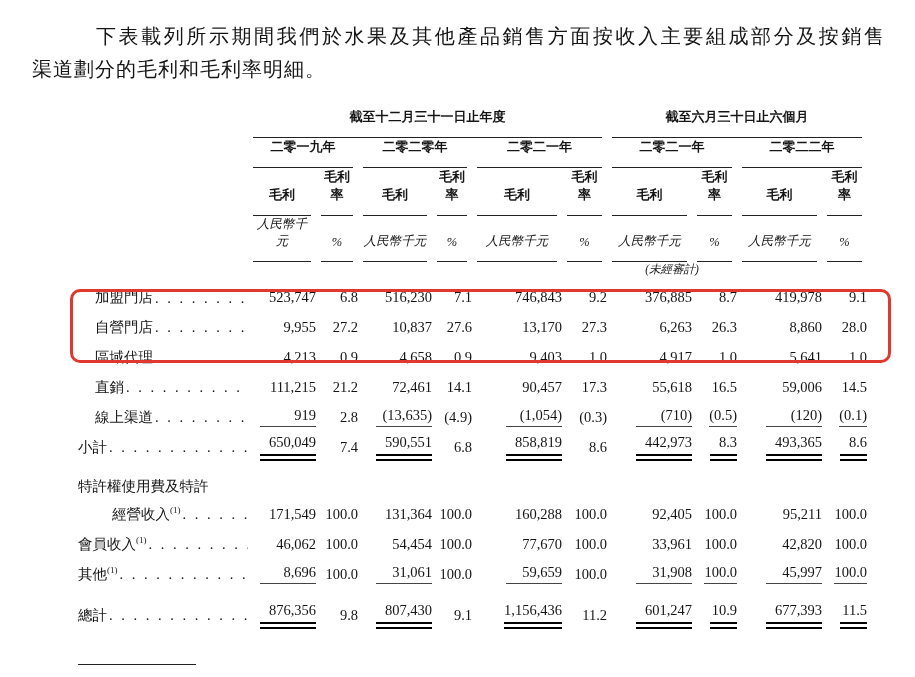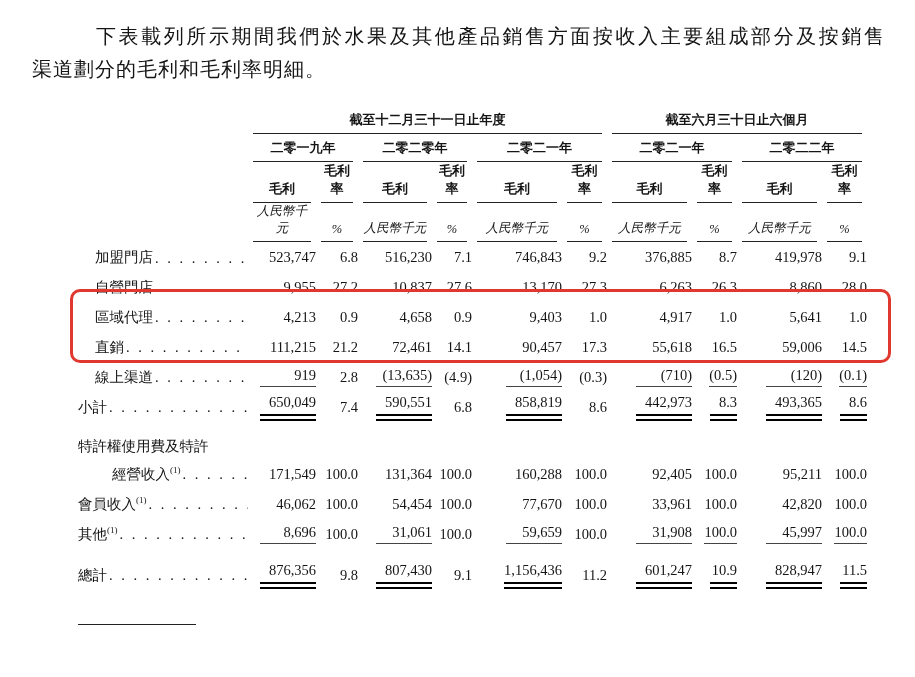--- a/index.html
+++ b/index.html
@@ -26,21 +26,21 @@
   .col-a1{width:68px;}.col-p1{width:42px;}
   .col-a2{width:74px;}.col-p2{width:40px;}
   .col-a3{width:90px;}.col-p3{width:45px;}
   .col-a4{width:85px;}.col-p4{width:45px;}
   .col-a5{width:85px;}.col-p5{width:45px;}
   tr.h-grp th{height:26px;}
   tr.h-yr th{height:28px;}
   tr.h-gph th{height:28px;}
   tr.h-unit th{height:28px;}
   tr.h-unaud td{height:20px;}
-  .hrule{border-bottom:1px solid #222;padding-bottom:4px;margin:0 5px;text-align:center;}
+  .hrule{border-bottom:1px solid #222;padding-bottom:11px;margin:0 5px;text-align:center;}
   tr.h-unit .hrule{font-family:"Liberation Serif", serif;font-style:italic;font-weight:normal;font-size:12.5px;}
   .unaud{font-style:italic;font-size:11.5px;text-align:center;vertical-align:top;padding-top:4px;}
   
   tr.bodyrow td{height:30px;vertical-align:middle;font-size:14.5px;}
   tr.sectrow td{height:32px;vertical-align:middle;font-family:"Liberation Sans", sans-serif;font-weight:bold;font-size:14.5px;}
   tr.plainrow td{height:26px;vertical-align:middle;font-size:14.5px;}
   tr.spacer td{height:11px;}
   td.num{text-align:right;}
   .labwrap{display:flex;align-items:baseline;}
   .lbl{white-space:nowrap;}
@@ -166,20 +166,25 @@
         <th>
             <div class="hrule">%</div>
           </th>
         <th>
             <div class="hrule">人民幣千元</div>
           </th>
         <th>
             <div class="hrule">%</div>
           </th>
       </tr>
+      <tr class="h-unaud">
+        <td colspan="7"></td>
+        <td colspan="2" class="unaud">(未經審計)</td>
+        <td colspan="2"></td>
+      </tr>
     </thead>
     <tbody>
         <tr class="bodyrow hl">
           <td>
             <div class="labwrap" style="padding-left: 17px; align-items: flex-end;">
               <span class="lbl">加盟門店</span>
               <span class="leader">. . . . . . . . . . . . . . . . . . . . . . . . . . . . . . . .</span>
             </div>
           </td>
           <td class="num"><span>523,747</span></td>
@@ -354,21 +359,21 @@
             </div>
           </td>
           <td class="num"><span class="rule-d amt">876,356</span></td>
           <td class="num"><span>9.8</span></td>
           <td class="num"><span class="rule-d amt">807,430</span></td>
           <td class="num"><span>9.1</span></td>
           <td class="num"><span class="rule-d amt">1,156,436</span></td>
           <td class="num"><span>11.2</span></td>
           <td class="num"><span class="rule-d amt">601,247</span></td>
           <td class="num"><span class="rule-d pct">10.9</span></td>
-          <td class="num"><span class="rule-d amt">828,947</span></td>
+          <td class="num"><span class="rule-d amt">677,393</span></td>
           <td class="num"><span class="rule-d pct">11.5</span></td>
         </tr>
       </tbody>
   </table>
 
   <div class="hlbox" style="border-color: rgb(224, 55, 46); left: 70px; width: 815px; top: 289px; height: 68px;"></div>
 
   <div class="note-divider"></div>
 
 </div>

